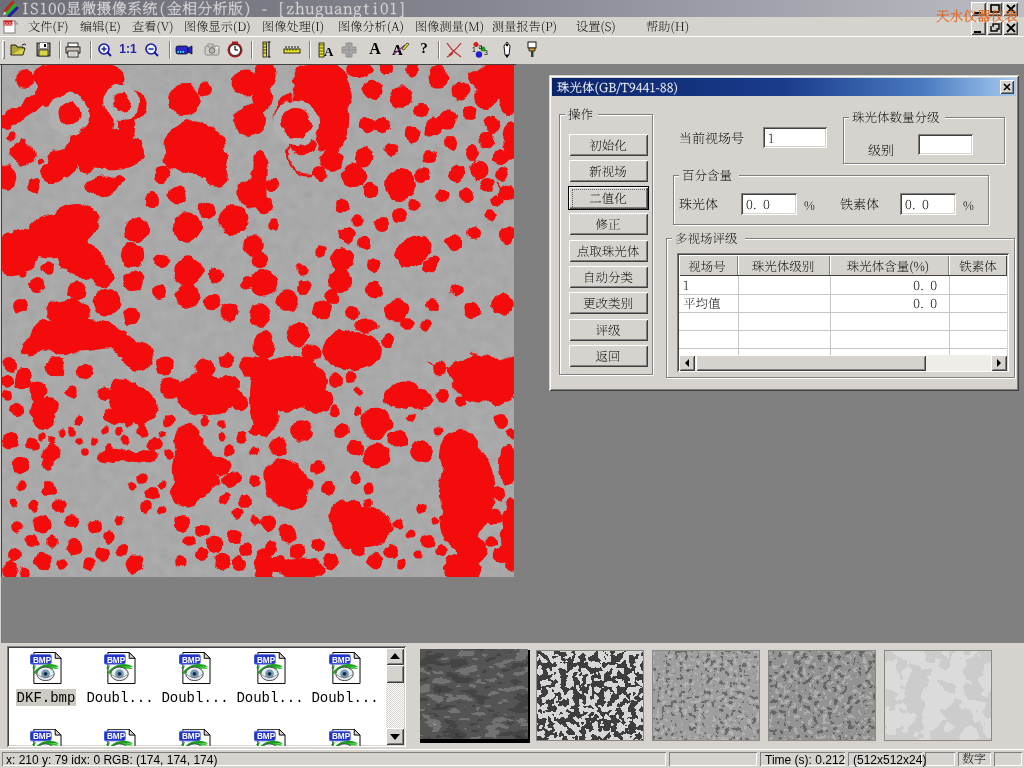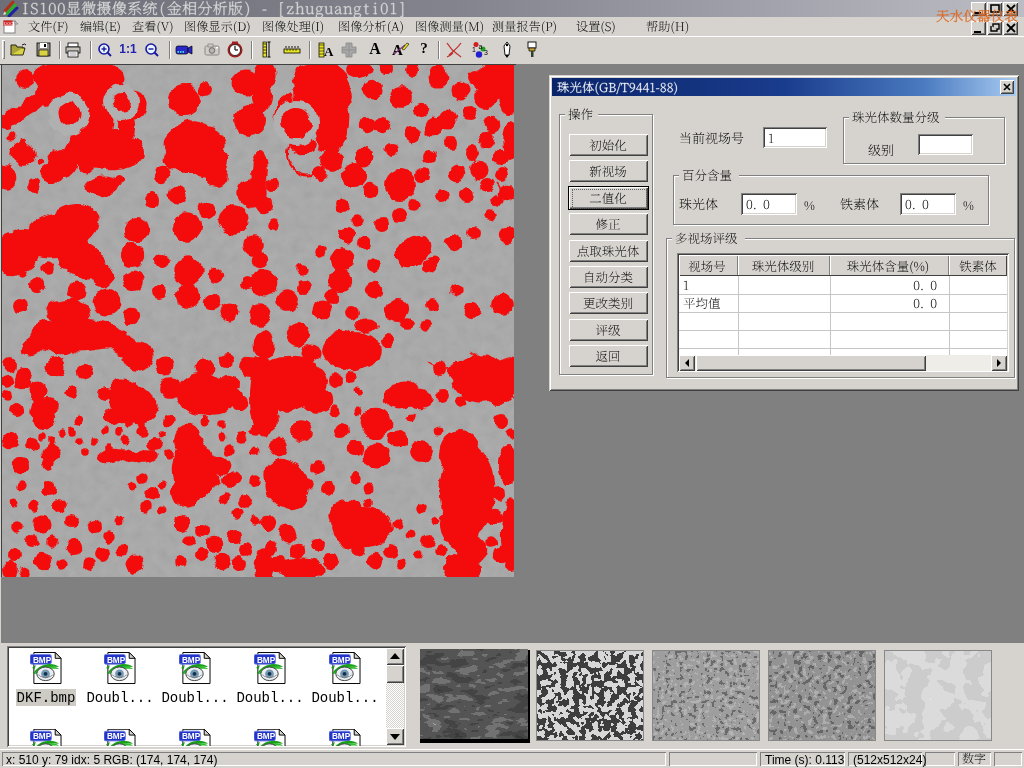--- a/index.html
+++ b/index.html
@@ -799,22 +799,22 @@
     <rect x="1" y="1" width="106" height="89" filter="url(#tn5)"></rect>
   </svg>
 <div style="position:absolute;left:0;top:749px;width:1024px;height:19px;background:#d6d3ce;border-top:1px solid #fff"></div>
 <div style="position:absolute;left:2px;top:752px;width:664px;height:14px;box-shadow:inset 1px 1px 0 #808080,inset -1px -1px 0 #fff"></div>
 <div style="position:absolute;left:669px;top:752px;width:88px;height:14px;box-shadow:inset 1px 1px 0 #808080,inset -1px -1px 0 #fff"></div>
 <div style="position:absolute;left:760px;top:752px;width:85px;height:14px;box-shadow:inset 1px 1px 0 #808080,inset -1px -1px 0 #fff"></div>
 <div style="position:absolute;left:848px;top:752px;width:74px;height:14px;box-shadow:inset 1px 1px 0 #808080,inset -1px -1px 0 #fff"></div>
 <div style="position:absolute;left:925px;top:752px;width:30px;height:14px;box-shadow:inset 1px 1px 0 #808080,inset -1px -1px 0 #fff"></div>
 <div style="position:absolute;left:958px;top:752px;width:33px;height:14px;box-shadow:inset 1px 1px 0 #808080,inset -1px -1px 0 #fff"></div>
 <div style="position:absolute;left:994px;top:752px;width:28px;height:14px;box-shadow:inset 1px 1px 0 #808080,inset -1px -1px 0 #fff"></div>
-<div style="position:absolute;left:6px;top:753px;font:12px 'Liberation Sans',sans-serif;color:#000">x: 510 y: 79 idx: 5 RGB: (174, 174, 174)</div>
-<div style="position:absolute;left:765px;top:753px;font:12px 'Liberation Sans',sans-serif;color:#000">Time (s): 0.113</div>
+<div style="position:absolute;left:6px;top:753px;font:12px 'Liberation Sans',sans-serif;color:#000">x: 210 y: 79 idx: 0 RGB: (174, 174, 174)</div>
+<div style="position:absolute;left:765px;top:753px;font:12px 'Liberation Sans',sans-serif;color:#000">Time (s): 0.212</div>
 <div style="position:absolute;left:853px;top:753px;font:12px 'Liberation Sans',sans-serif;color:#000">(512x512x24)</div>
 <svg style="position:absolute;left:0;top:0;z-index:50;pointer-events:none" width="1024" height="768">
     <defs>
       <path id="g0049" d="M56 0V29L188 40H207L340 29V0ZM162 0Q164 83 164 166Q164 249 164 333V390Q164 474 164 557Q164 641 162 723H233Q232 641 231 557Q231 474 231 390V333Q231 249 231 166Q232 83 233 0ZM56 694V723H340V694L207 684H188Z"></path>
       <path id="g0053" d="M259 -15Q197 -15 142 2Q88 20 54 42L59 186H96L119 31L80 51L77 81Q125 45 163 32Q202 19 256 19Q339 19 391 56Q444 94 444 170Q444 207 430 234Q416 262 382 285Q349 308 290 331L249 348Q163 383 118 432Q74 481 74 554Q74 616 104 657Q135 698 185 718Q236 739 296 739Q353 739 393 725Q434 711 471 685L467 549H428L405 698L444 678L445 649Q408 679 374 691Q341 704 297 704Q226 704 179 670Q132 636 132 568Q132 510 167 475Q202 440 262 415L306 398Q382 367 425 336Q468 305 485 268Q503 232 503 182Q503 121 472 76Q441 32 386 8Q331 -15 259 -15Z"></path>
       <path id="g0031" d="M82 0V27L233 41H284L425 27V0ZM225 0Q228 114 228 228V677L77 650V679L277 733L292 721L288 565V228Q288 172 289 114Q290 57 291 0Z"></path>
       <path id="g0030" d="M271 -14Q214 -14 163 24Q112 62 80 145Q48 228 48 363Q48 497 80 579Q112 662 163 699Q214 737 271 737Q329 737 379 699Q430 662 461 579Q493 497 493 363Q493 228 461 145Q430 62 379 24Q329 -14 271 -14ZM271 16Q300 16 328 33Q357 51 379 91Q402 131 415 198Q429 265 429 363Q429 460 415 526Q402 592 379 631Q357 671 328 688Q300 706 271 706Q241 706 213 688Q185 671 162 631Q140 592 126 526Q113 460 113 363Q113 265 126 198Q140 131 162 91Q185 51 213 33Q241 16 271 16Z"></path>
       <path id="g663e" d="M895 327Q891 320 882 315Q873 310 857 312Q822 245 777 179Q732 113 688 68L672 78Q696 112 722 158Q748 204 772 256Q797 309 817 360ZM659 411Q658 401 650 394Q643 388 626 386V-14H582V420ZM446 411Q445 401 437 395Q430 389 414 387V-14H370V420ZM137 354Q187 310 219 271Q251 232 268 199Q285 166 290 142Q295 118 291 103Q287 89 276 86Q266 83 253 94Q245 132 223 177Q201 223 173 268Q146 313 122 347ZM876 54Q876 54 884 47Q892 41 905 30Q918 20 932 8Q946 -4 958 -15Q954 -31 932 -31H59L50 -1H831ZM243 411Q243 409 238 405Q233 402 225 399Q217 396 207 396H199V776V802L248 776H781V746H243ZM743 776 773 809 841 756Q836 750 824 745Q812 740 797 737V425Q797 422 790 418Q784 414 775 410Q767 407 759 407H753V776ZM774 482V452H221V482ZM774 630V600H221V630Z"></path>
       <path id="g5fae" d="M304 793Q299 785 291 782Q283 779 266 783Q244 751 211 711Q178 672 139 633Q100 594 59 561L46 574Q82 611 117 656Q152 702 181 747Q211 793 229 830ZM306 590Q302 581 293 578Q285 575 267 578Q245 537 211 484Q178 432 136 379Q95 326 50 282L37 294Q76 342 112 400Q149 459 179 518Q210 577 228 624ZM245 443Q241 430 215 425V-57Q215 -59 209 -63Q204 -68 196 -71Q188 -74 179 -74H171V432L195 463ZM488 63Q504 73 529 90Q554 107 585 129Q616 151 647 174L656 162Q644 149 621 125Q598 101 570 73Q542 45 513 18ZM539 262 549 256V62L510 48L526 66Q534 42 524 27Q514 12 505 8L476 64Q495 75 500 80Q505 85 505 95V262ZM506 319 531 347 584 302Q580 296 569 290Q558 285 542 282L549 291V240H505V319ZM531 319V289H359L350 319ZM332 329V347L386 319H376V220Q376 189 372 153Q369 117 357 80Q346 43 321 8Q297 -26 256 -55L243 -41Q283 -1 302 42Q321 85 326 130Q332 176 332 220V319ZM393 742Q391 733 382 727Q373 722 350 718V635Q347 635 338 635Q329 635 306 635V694V753ZM340 713 350 707V524H356L337 501L282 536Q289 543 300 550Q312 557 322 560L306 533V713ZM696 559Q705 463 721 374Q738 285 767 207Q796 129 841 67Q887 5 954 -37L951 -46Q937 -47 925 -55Q913 -63 907 -78Q827 -14 780 79Q733 172 710 287Q688 402 679 528ZM885 604Q879 479 862 377Q845 276 807 194Q770 113 703 47Q637 -19 532 -73L522 -59Q617 0 677 67Q738 134 772 214Q807 294 822 390Q837 487 840 604ZM889 667Q889 667 901 657Q913 648 929 633Q946 619 960 605Q956 589 935 589H708L723 619H849ZM811 818Q806 796 775 795Q761 710 739 625Q717 540 688 463Q660 387 626 327L608 335Q636 401 660 482Q684 564 702 654Q720 744 731 834ZM566 478Q566 478 576 470Q586 462 600 449Q614 437 625 425Q622 409 601 409H277L269 439H534ZM598 553V523H327V553ZM517 825Q516 815 508 808Q501 802 484 800V534H440V834ZM656 736Q654 725 645 718Q637 711 618 709V508Q618 505 613 500Q608 496 600 493Q592 490 583 490H574V745Z"></path>
       <path id="g6444" d="M858 533Q858 533 871 523Q885 513 903 499Q922 485 936 472Q933 456 911 454L321 419L311 449L818 479ZM342 277Q409 236 453 198Q498 160 523 127Q549 94 559 68Q569 43 567 27Q566 11 556 6Q546 2 532 12Q523 42 501 76Q479 111 449 146Q420 181 388 212Q357 243 329 267ZM519 346 552 378 609 324Q603 318 594 315Q586 313 569 313Q547 235 509 163Q472 91 412 31Q352 -28 263 -71L253 -55Q332 -9 387 53Q443 116 477 190Q512 265 528 346ZM558 346V316H334L325 346ZM661 342Q681 248 724 175Q768 102 830 51Q892 0 967 -28L965 -38Q952 -39 940 -45Q928 -52 924 -66Q818 -20 744 81Q670 183 639 333ZM828 347 862 379 919 325Q913 319 904 316Q896 314 879 314Q853 228 808 154Q763 80 692 22Q621 -35 515 -74L506 -58Q602 -15 668 45Q735 106 776 182Q818 259 838 347ZM859 347V317H626L617 347ZM479 784V444L435 437V784ZM795 377Q795 374 784 367Q774 361 757 361H751V784H795ZM851 829Q851 829 862 819Q874 810 890 796Q907 783 920 770Q916 754 894 754H331L323 784H814ZM773 578V548H460V578ZM776 682V652H459V682ZM39 301Q64 314 111 342Q158 370 217 407Q277 445 339 485L348 471Q303 436 240 384Q177 333 96 273Q96 255 83 245ZM267 824Q265 814 256 807Q248 800 230 798V7Q230 -14 225 -30Q220 -47 202 -57Q185 -68 148 -72Q146 -62 141 -52Q137 -43 127 -37Q117 -30 97 -25Q78 -21 48 -17V0Q48 0 63 -1Q78 -2 98 -4Q119 -6 137 -7Q155 -8 162 -8Q176 -8 181 -3Q186 1 186 13V834ZM297 659Q297 659 309 649Q321 640 337 626Q354 613 367 599Q363 583 342 583H58L50 613H260Z"></path>

